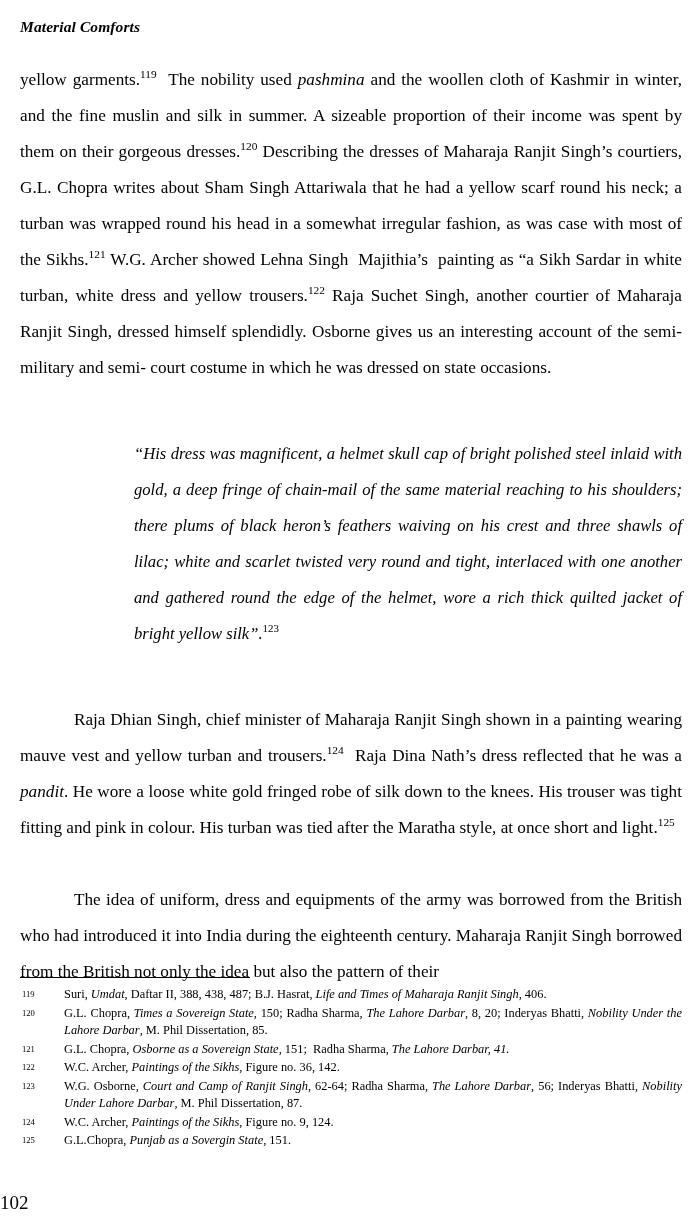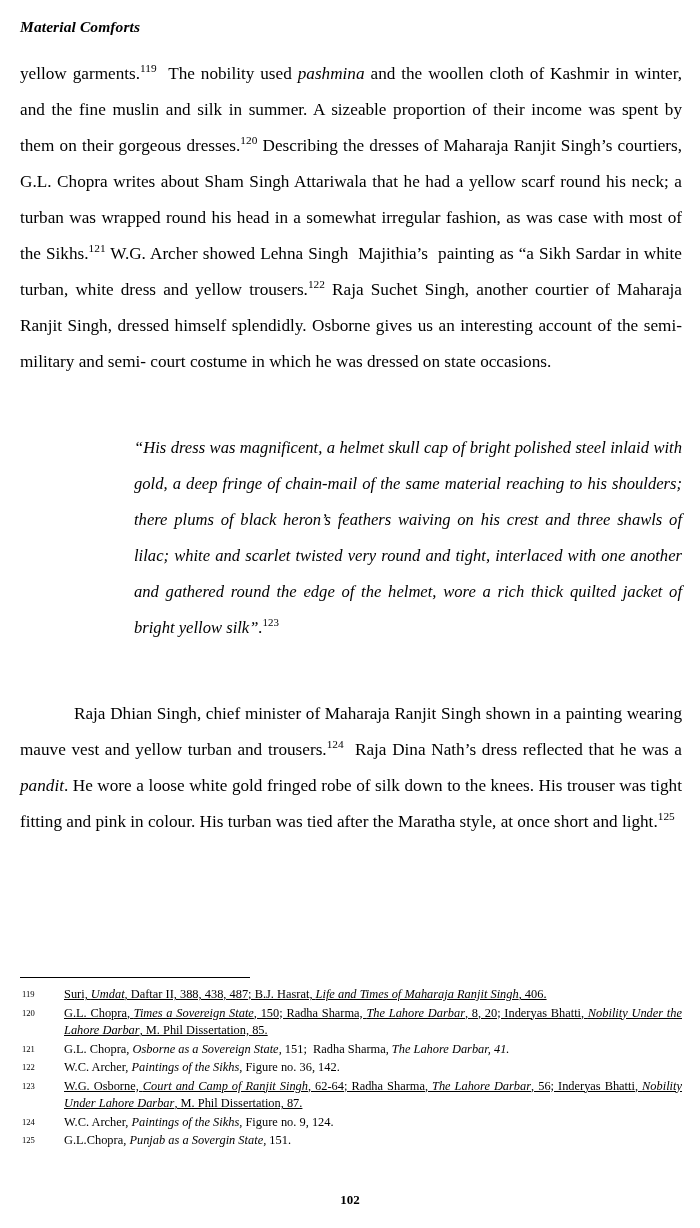--- a/index.html
+++ b/index.html
@@ -27,21 +27,21 @@
     left: 20px;
     top: 18px;
     font-style: italic;
     font-weight: bold;
     font-size: 15.5px;
     letter-spacing: 0.1px;
   }
   .body-region {
     position: absolute;
     left: 20px;
-    top: 56px;
+    top: 62px;
     width: 662px;
   }
   p.body-para {
     margin: 0 0 0 0;
     font-size: 17.2px;
     line-height: 36px;
     text-align: justify;
     text-justify: inter-word;
     hyphens: none;
   }
@@ -99,30 +99,27 @@
     padding-top: 0px;
     padding-left: 2px;
     box-sizing: border-box;
   }
   .footnote .fn-text {
     flex: 1 1 auto;
     text-align: justify;
   }
   .footnote .fn-text.j {
     text-align: justify;
-    text-decoration: underline;
   }
   .page-number {
     position: absolute;
     left: 0;
     right: 0;
     top: 1192px;
-    text-align: center;
-    font-size: 13px;
-    font-weight: bold;
+    font-size: 19px;
   }
 </style>
 </head>
 <body>
 
 <div class="page">
 
   <div class="running-head">Material Comforts</div>
 
   <div class="body-region">
@@ -132,20 +129,21 @@
     <p class="spacer-para"></p>
 
     <div class="quote-block">“His dress was magnificent, a helmet skull cap of bright polished steel inlaid with gold, a deep fringe of chain-mail of the same material reaching to his shoulders; there plums of black heron’s feathers waiving on his crest and three shawls of lilac; white and scarlet twisted very round and tight, interlaced with one another and gathered round the edge of the helmet, wore a rich thick quilted jacket of bright yellow silk”.<sup class="fn-ref">123</sup></div>
 
     <p class="spacer-para"></p>
 
     <p class="body-para indent-first">Raja Dhian Singh, chief minister of Maharaja Ranjit Singh shown in a painting wearing mauve vest and yellow turban and trousers.<sup class="fn-ref">124</sup>&nbsp; Raja Dina Nath’s dress reflected that he was a <em>pandit</em>. He wore a loose white gold fringed robe of silk down to the knees. His trouser was tight fitting and pink in colour. His turban was tied after the Maratha style, at once short and light.<sup class="fn-ref">125</sup></p>
 
     <p class="spacer-para"></p>
 
+    <p class="body-para indent-first">The idea of uniform, dress and equipments of the army was borrowed from the British who had introduced it into India during the eighteenth century. Maharaja Ranjit Singh borrowed from the British not only the idea but also the pattern of their</p>
 
   </div>
 
   <div class="footnote-region">
     <div class="footnote-rule"></div>
 
     <div class="footnote">
       <span class="fn-num">119</span>
       <span class="fn-text j">Suri, <em>Umdat</em>, Daftar II, 388, 438, 487; B.J. Hasrat, <em>Life and Times of Maharaja Ranjit Singh</em>, 406.</span>
     </div>

